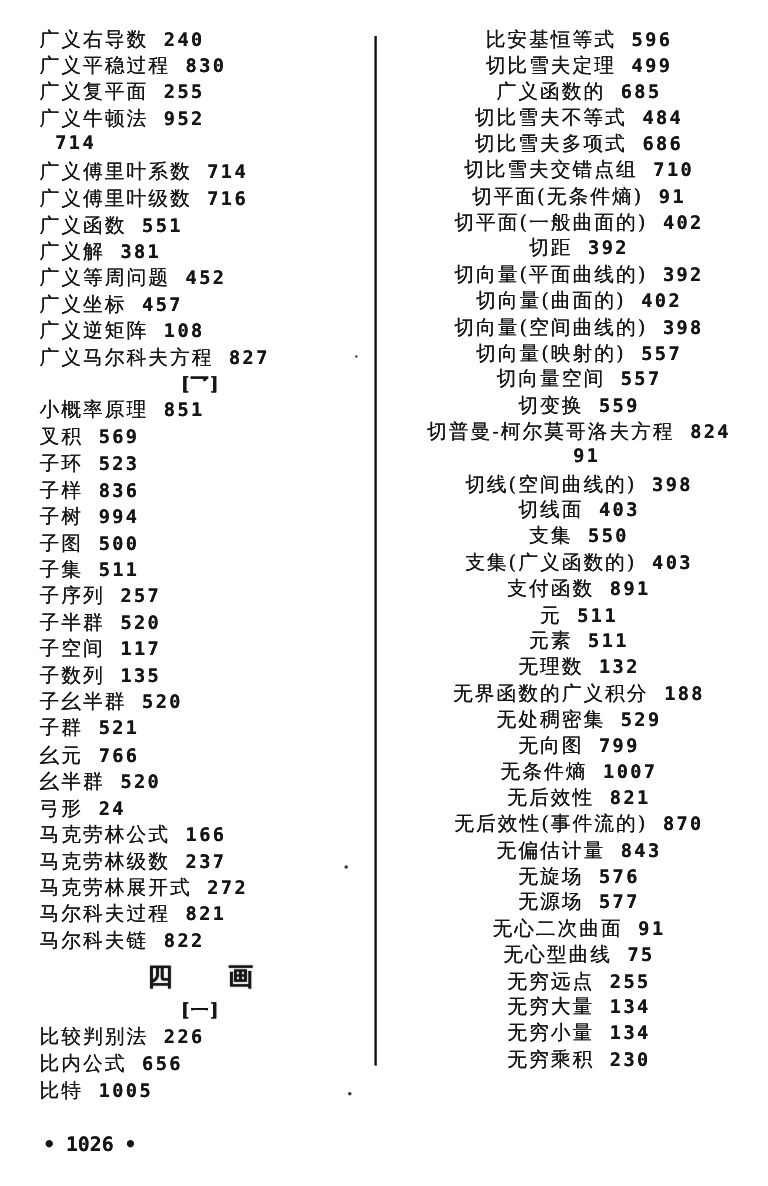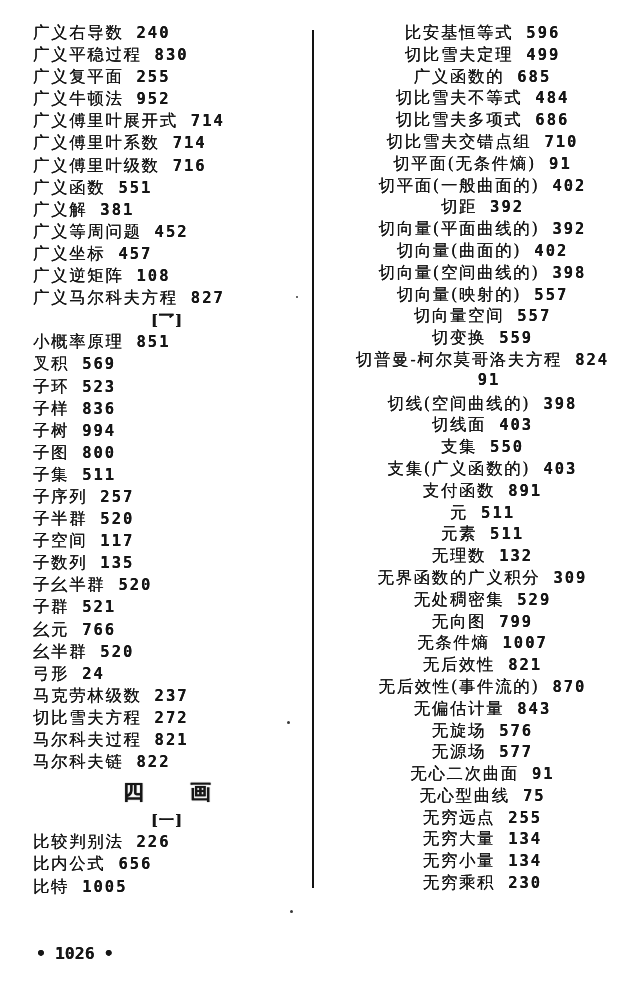--- a/index.html
+++ b/index.html
@@ -70,21 +70,20 @@
     </div>
     <div class="row entry">
       <span class="term">广义复平面</span>
       <span class="pagenum">255</span>
     </div>
     <div class="row entry">
       <span class="term">广义牛顿法</span>
       <span class="pagenum">952</span>
     </div>
     <div class="row entry">
-      <span class="term">广义傅里叶展开式</span>
       <span class="pagenum">714</span>
     </div>
     <div class="row entry">
       <span class="term">广义傅里叶系数</span>
       <span class="pagenum">714</span>
     </div>
     <div class="row entry">
       <span class="term">广义傅里叶级数</span>
       <span class="pagenum">716</span>
     </div>
@@ -128,21 +127,21 @@
     <div class="row entry">
       <span class="term">子样</span>
       <span class="pagenum">836</span>
     </div>
     <div class="row entry">
       <span class="term">子树</span>
       <span class="pagenum">994</span>
     </div>
     <div class="row entry">
       <span class="term">子图</span>
-      <span class="pagenum">800</span>
+      <span class="pagenum">500</span>
     </div>
     <div class="row entry">
       <span class="term">子集</span>
       <span class="pagenum">511</span>
     </div>
     <div class="row entry">
       <span class="term">子序列</span>
       <span class="pagenum">257</span>
     </div>
     <div class="row entry">
@@ -171,25 +170,29 @@
     </div>
     <div class="row entry">
       <span class="term">幺半群</span>
       <span class="pagenum">520</span>
     </div>
     <div class="row entry">
       <span class="term">弓形</span>
       <span class="pagenum">24</span>
     </div>
     <div class="row entry">
+      <span class="term">马克劳林公式</span>
+      <span class="pagenum">166</span>
+    </div>
+    <div class="row entry">
       <span class="term">马克劳林级数</span>
       <span class="pagenum">237</span>
     </div>
     <div class="row entry">
-      <span class="term">切比雪夫方程</span>
+      <span class="term">马克劳林展开式</span>
       <span class="pagenum">272</span>
     </div>
     <div class="row entry">
       <span class="term">马尔科夫过程</span>
       <span class="pagenum">821</span>
     </div>
     <div class="row entry">
       <span class="term">马尔科夫链</span>
       <span class="pagenum">822</span>
     </div>
@@ -306,21 +309,21 @@
     <div class="row entry">
       <span class="term">元素</span>
       <span class="pagenum">511</span>
     </div>
     <div class="row entry">
       <span class="term">无理数</span>
       <span class="pagenum">132</span>
     </div>
     <div class="row entry">
       <span class="term">无界函数的广义积分</span>
-      <span class="pagenum">309</span>
+      <span class="pagenum">188</span>
     </div>
     <div class="row entry">
       <span class="term">无处稠密集</span>
       <span class="pagenum">529</span>
     </div>
     <div class="row entry">
       <span class="term">无向图</span>
       <span class="pagenum">799</span>
     </div>
     <div class="row entry">

